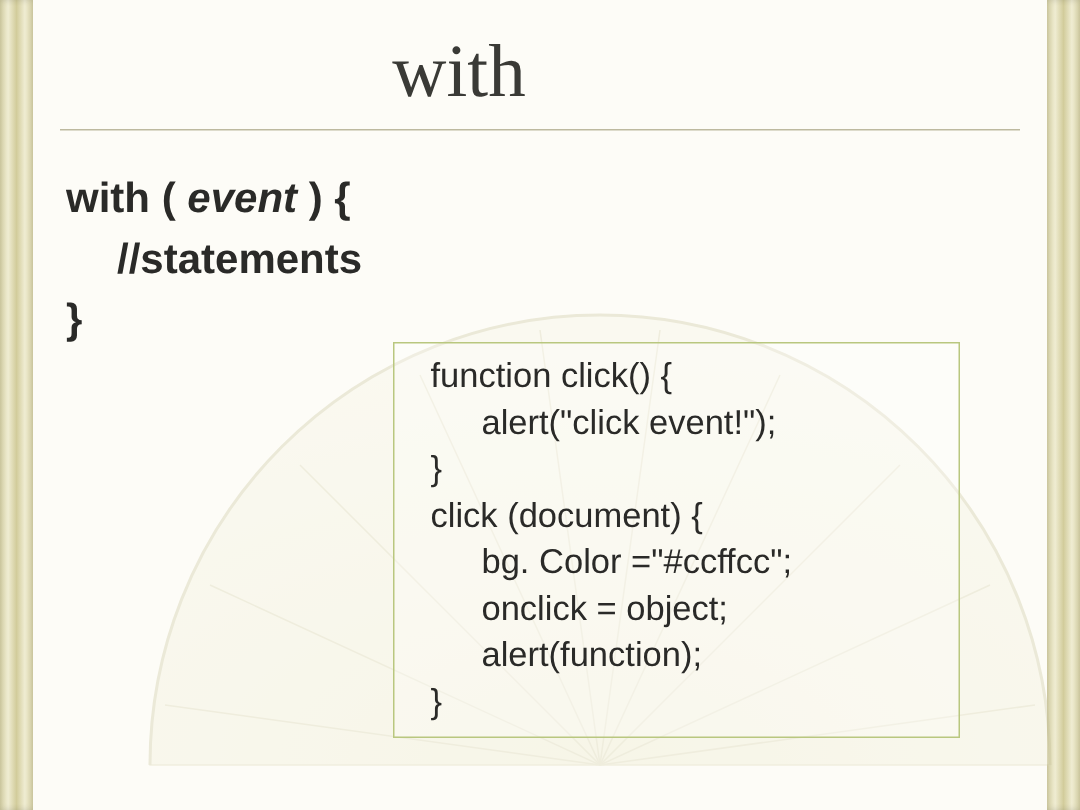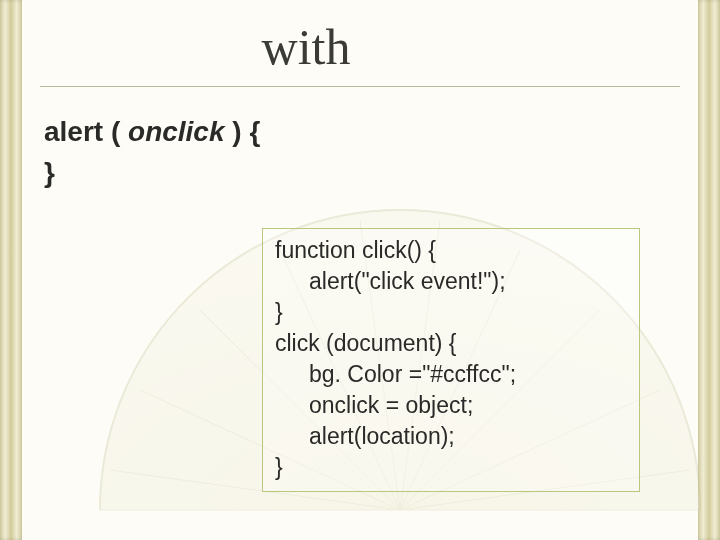--- a/index.html
+++ b/index.html
@@ -74,21 +74,21 @@
   .syntax .obj { font-style: italic; font-weight: bold; }
   .syntax .line2 { padding-left: 34px; }
 
   .codebox {
     position: absolute;
     left: 262px;
     top: 228px;
     width: 378px;
     border: 1px solid #b9c77f;
     background: rgba(255,255,255,0.25);
-    padding: 6px 10px 8px 12px;
+    padding: 6px 10px 8px 24px;
     font-size: 23px;
     line-height: 1.35;
     color: #2a2a28;
     box-sizing: border-box;
   }
   .codebox .ind { padding-left: 34px; display: block; }
   .codebox .row { display: block; }
 </style>
 </head>
 <body>
@@ -122,28 +122,29 @@
         <path d="M -300 0 A 300 300 0 0 1 300 0" fill="none" stroke="#cbc79f" stroke-width="2"></path>
       </g>
     </svg>
   </div>
 
   <div class="title">with</div>
   <div class="hr"></div>
 
   <div class="syntax">
     <div>
-      <span class="kw">alert ( </span><span class="obj">onclick</span><span class="kw"> ) {</span>
+      <span class="kw">with ( </span><span class="obj">event</span><span class="kw"> ) {</span>
     </div>
+    <div class="line2">//statements</div>
     <div>}</div>
   </div>
 
   <div class="codebox">
     <span class="row">function click() {</span>
     <span class="ind">alert("click event!");</span>
     <span class="row">}</span>
     <span class="row">click (document) {</span>
     <span class="ind">bg. Color ="#ccffcc";</span>
     <span class="ind">onclick = object;</span>
-    <span class="ind">alert(location);</span>
+    <span class="ind">alert(function);</span>
     <span class="row">}</span>
   </div>
 </div>
 
 </body></html>

